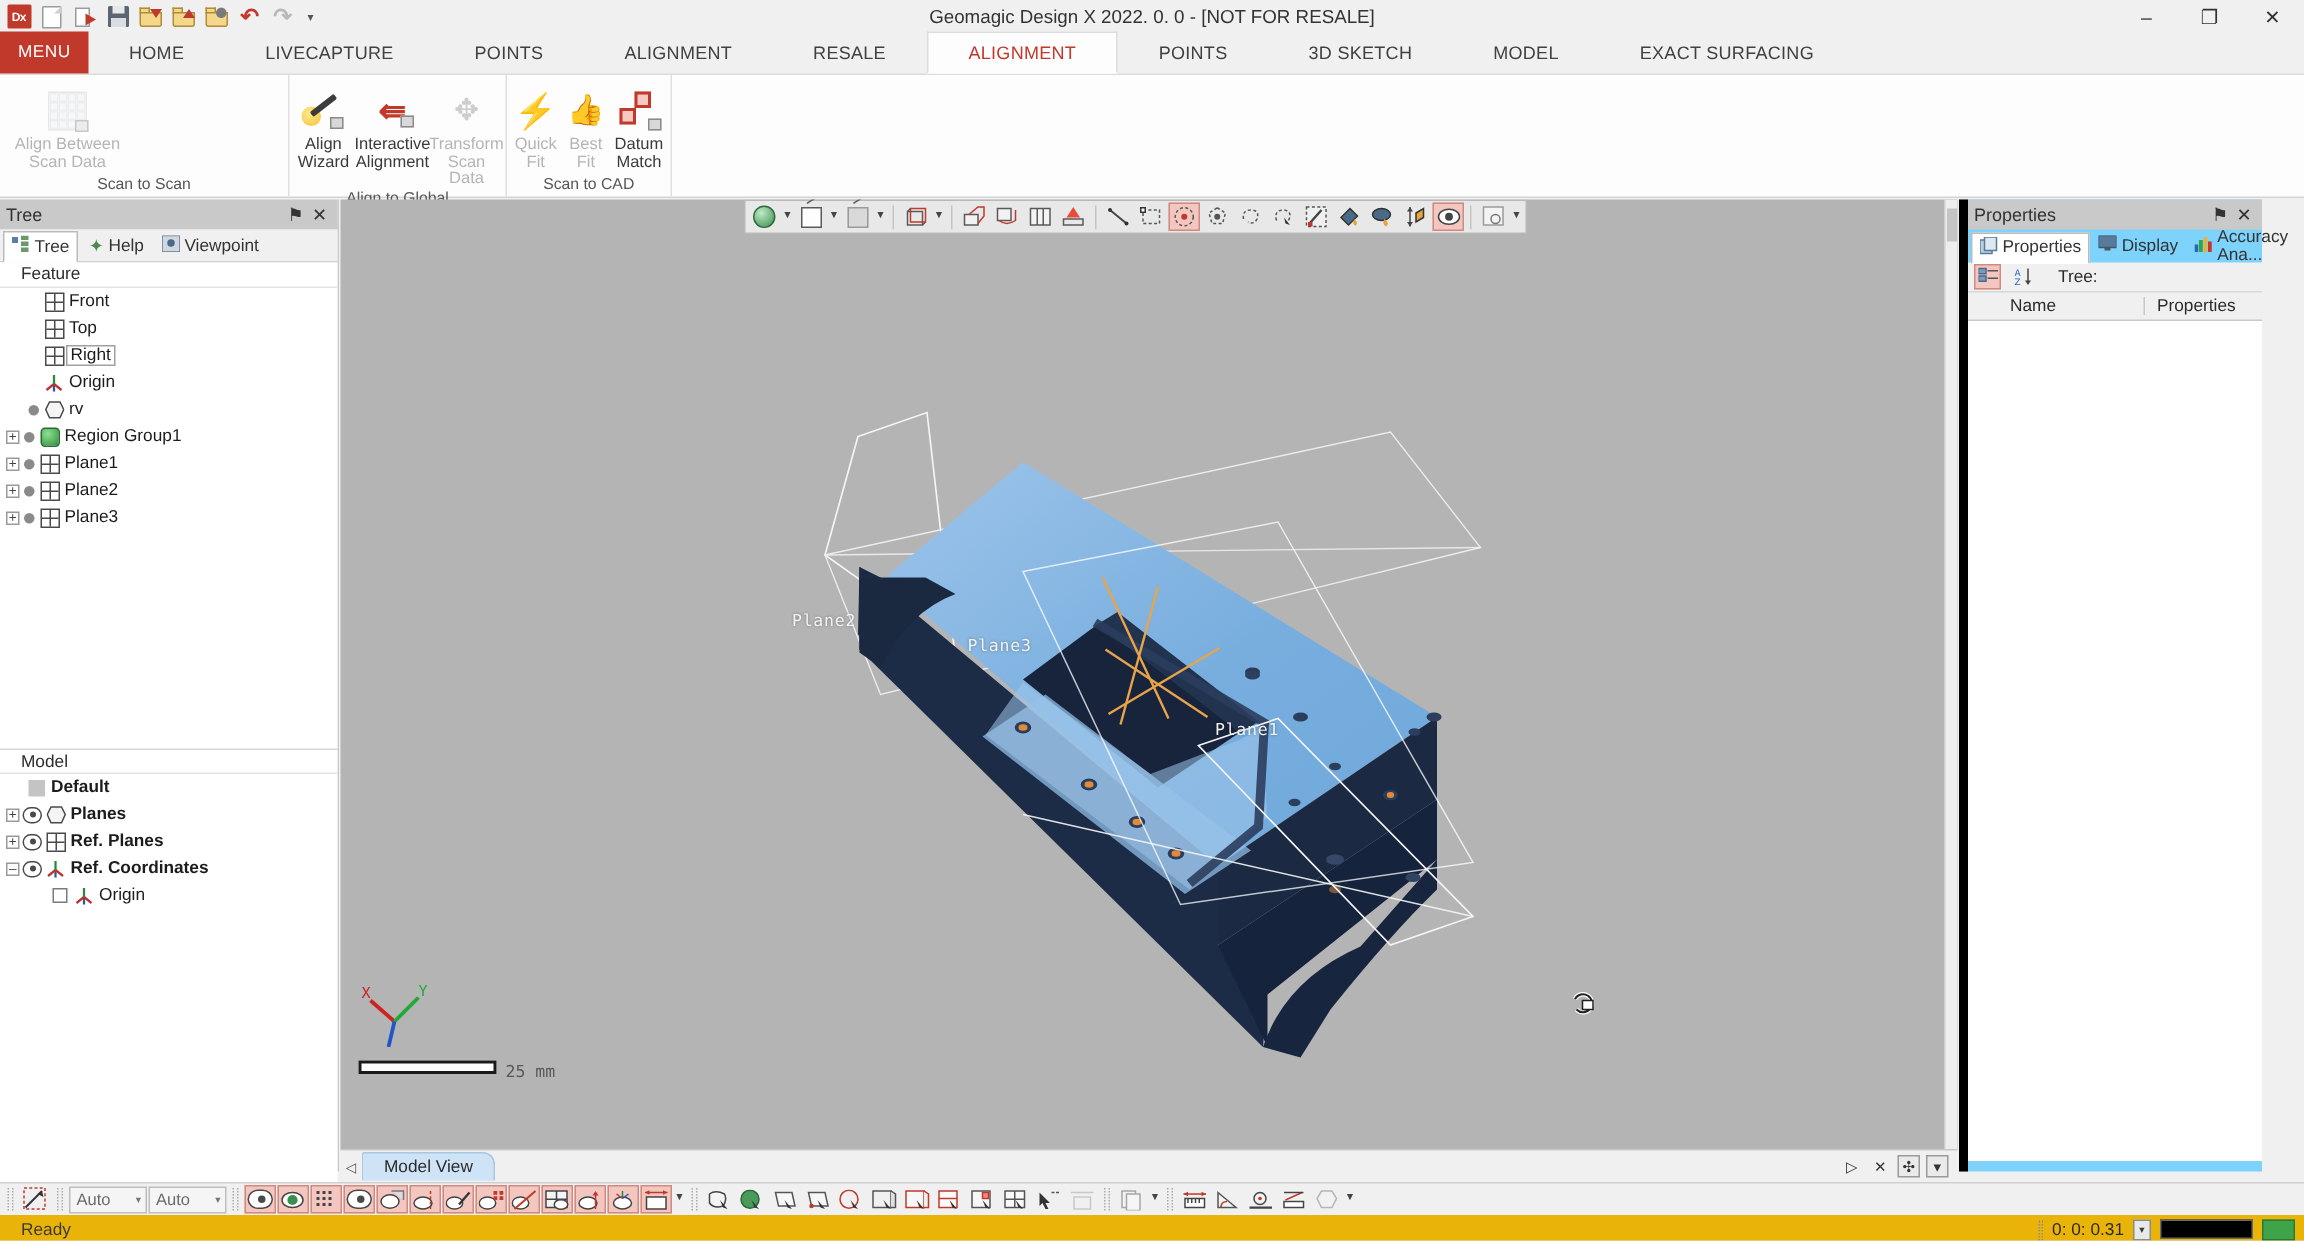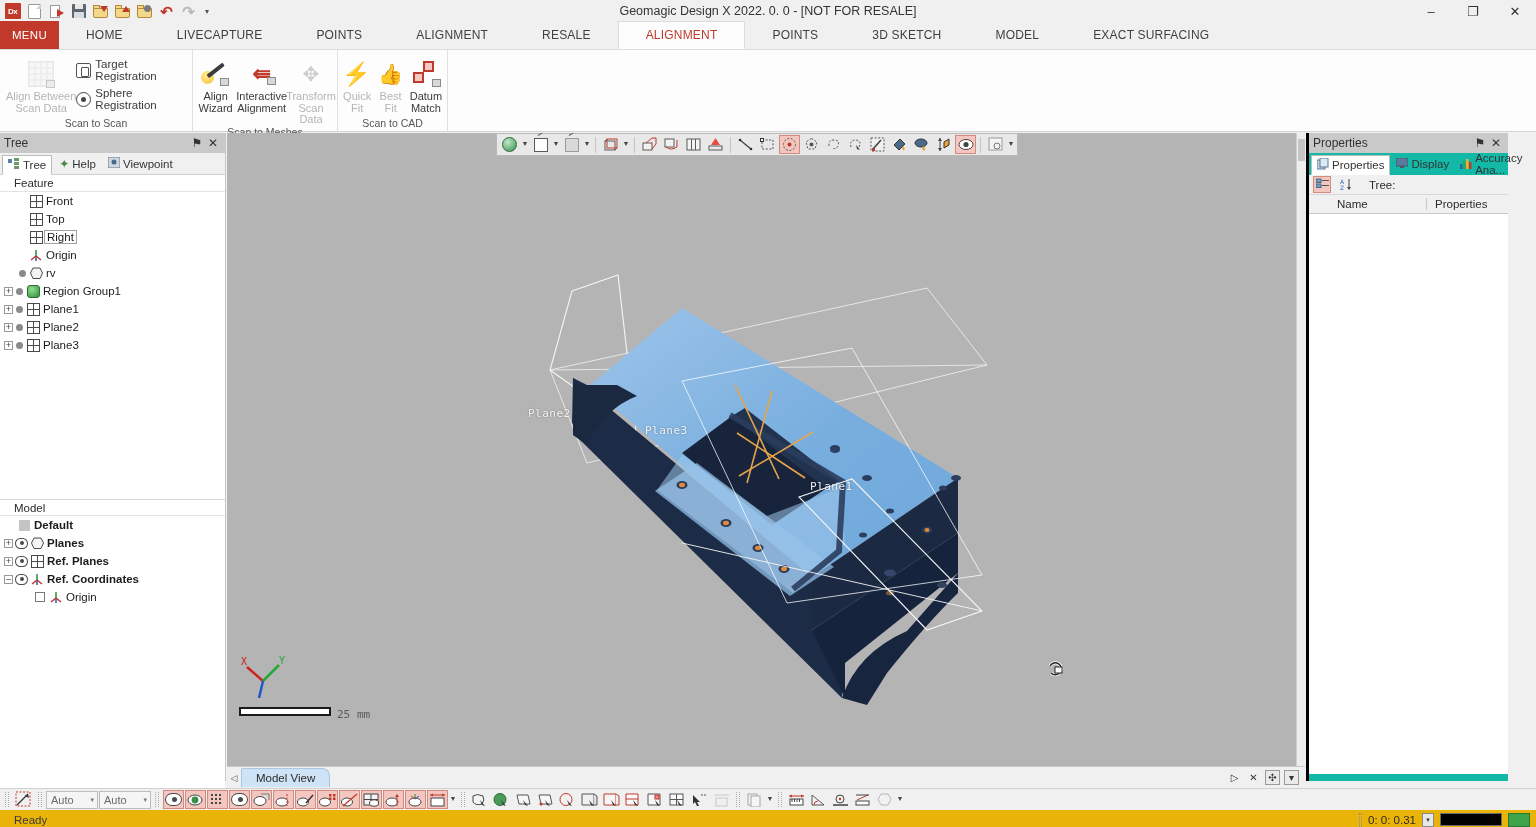--- a/index.html
+++ b/index.html
@@ -157,21 +157,21 @@
 
   
   .viewtabs { position: absolute; left: 227px; top: 766px; width: 1078px; height: 22px; background: #f0f0f0; border-top: 1px solid #c8c8c8; display:flex; align-items:center; }
   .vt-arrow { width: 14px; text-align: center; font-size: 9px; color: #555; }
   .vtab { height: 19px; padding: 0 14px; display: flex; align-items: center; font-size: 11.5px; background: #cfe3f7; border: 1px solid #a9c6e2; border-bottom: none; border-radius: 2px 8px 0 0; }
   .vtabctl { margin-left: auto; display: flex; align-items: center; gap: 4px; padding-right: 6px; }
   .vtc { width: 15px; height: 15px; display: flex; align-items: center; justify-content: center; font-size: 10px; color: #333; }
   .vtc.box { border: 1px solid #9a9a9a; background: #eaeaea; }
 
   
-  .rightpanel { position: absolute; left: 1306px; top: 133px; width: 202px; height: 648px; background: #14b8a6; border-left: 3px solid #000000; }
+  .rightpanel { position: absolute; left: 1306px; top: 133px; width: 202px; height: 648px; background: #7dd3fc; border-left: 6px solid #000000; }
   .rp-tabs { display: flex; align-items: center; height: 22px; padding-left: 2px; gap: 1px; }
   .rp-tab { display: flex; align-items: center; gap: 3px; padding: 2px 5px; font-size: 11.5px; color: #333; }
   .rp-tab.active { background: #fff; border: 1px solid #bbb; border-bottom: 1px solid #fff; position: relative; top: 1px; }
   .rp-toolrow { height: 20px; display: flex; align-items: center; gap: 6px; padding-left: 4px; background: #f0f0f0; border-bottom: 1px solid #d8d8d8;}
   .rp-tb { width: 18px; height: 17px; display: flex; align-items: center; justify-content: center; border: 1px solid transparent;}
   .rp-tb.sel { background: #f3c6c0; border: 1px solid #d08a80; }
   .rp-namelbl { font-size: 11.5px; padding-left: 8px; }
   .rp-header { height: 19px; display: flex; align-items: center; background: #f0f0f0; border-bottom: 1px solid #c8c8c8; font-size: 11.5px; }
   .rp-header .c1 { width: 118px; padding-left: 28px; border-right: 1px solid #c8c8c8; }
   .rp-header .c2 { padding-left: 8px; }
@@ -292,34 +292,20 @@
                 <i></i>
                 <i></i>
                 <i></i>
                 <i></i>
               <div class="badge"></div>
             </div>
           </div>
           <span>Align Between</span>
           <span>Scan Data</span>
         </div>
-        <div class="smallrow">
-          <div class="smallbtn">
-            <span class="sg">
-                <span class="tgt-ic"></span>
-              </span>
-            <span>Target Registration</span>
-          </div>
-          <div class="smallbtn">
-            <span class="sg">
-                <span class="sph-ic"></span>
-              </span>
-            <span>Sphere Registration</span>
-          </div>
-        </div>
       </div>
       <div class="rgroup-title">Scan to Scan</div>
     </div>
 
     <div class="rgroup" style="width:145px">
       <div class="rgroup-body" style="padding-left:2px;padding-right:2px">
         <div class="bigbtn" style="width:46px">
           <div class="glyph">
             <div class="wand-ic">
                 <div class="ball"></div>
@@ -338,21 +324,21 @@
           <span>Alignment</span>
         </div>
         <div class="bigbtn disabled" style="width:48px">
           <div class="glyph">
               <div class="move-ic">✥</div>
             </div>
           <span>Transform</span>
           <span>Scan Data</span>
         </div>
       </div>
-      <div class="rgroup-title">Scan to Meshes</div>
+      <div class="rgroup-title">Align to Global</div>
     </div>
 
     <div class="rgroup" style="width:110px">
       <div class="rgroup-body" style="padding-left:2px;padding-right:2px">
         <div class="bigbtn disabled" style="width:36px">
           <div class="glyph">
               <span class="bolt-ic">⚡</span>
             </div>
           <span>Quick</span>
           <span>Fit</span>

